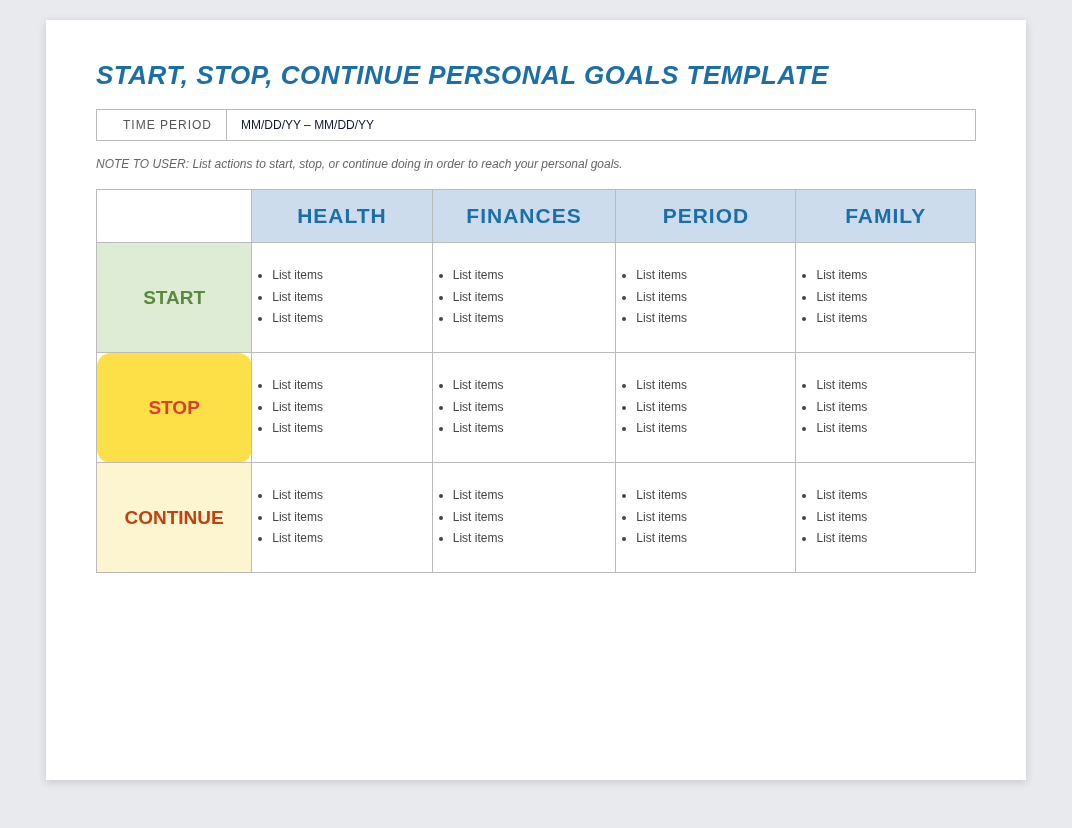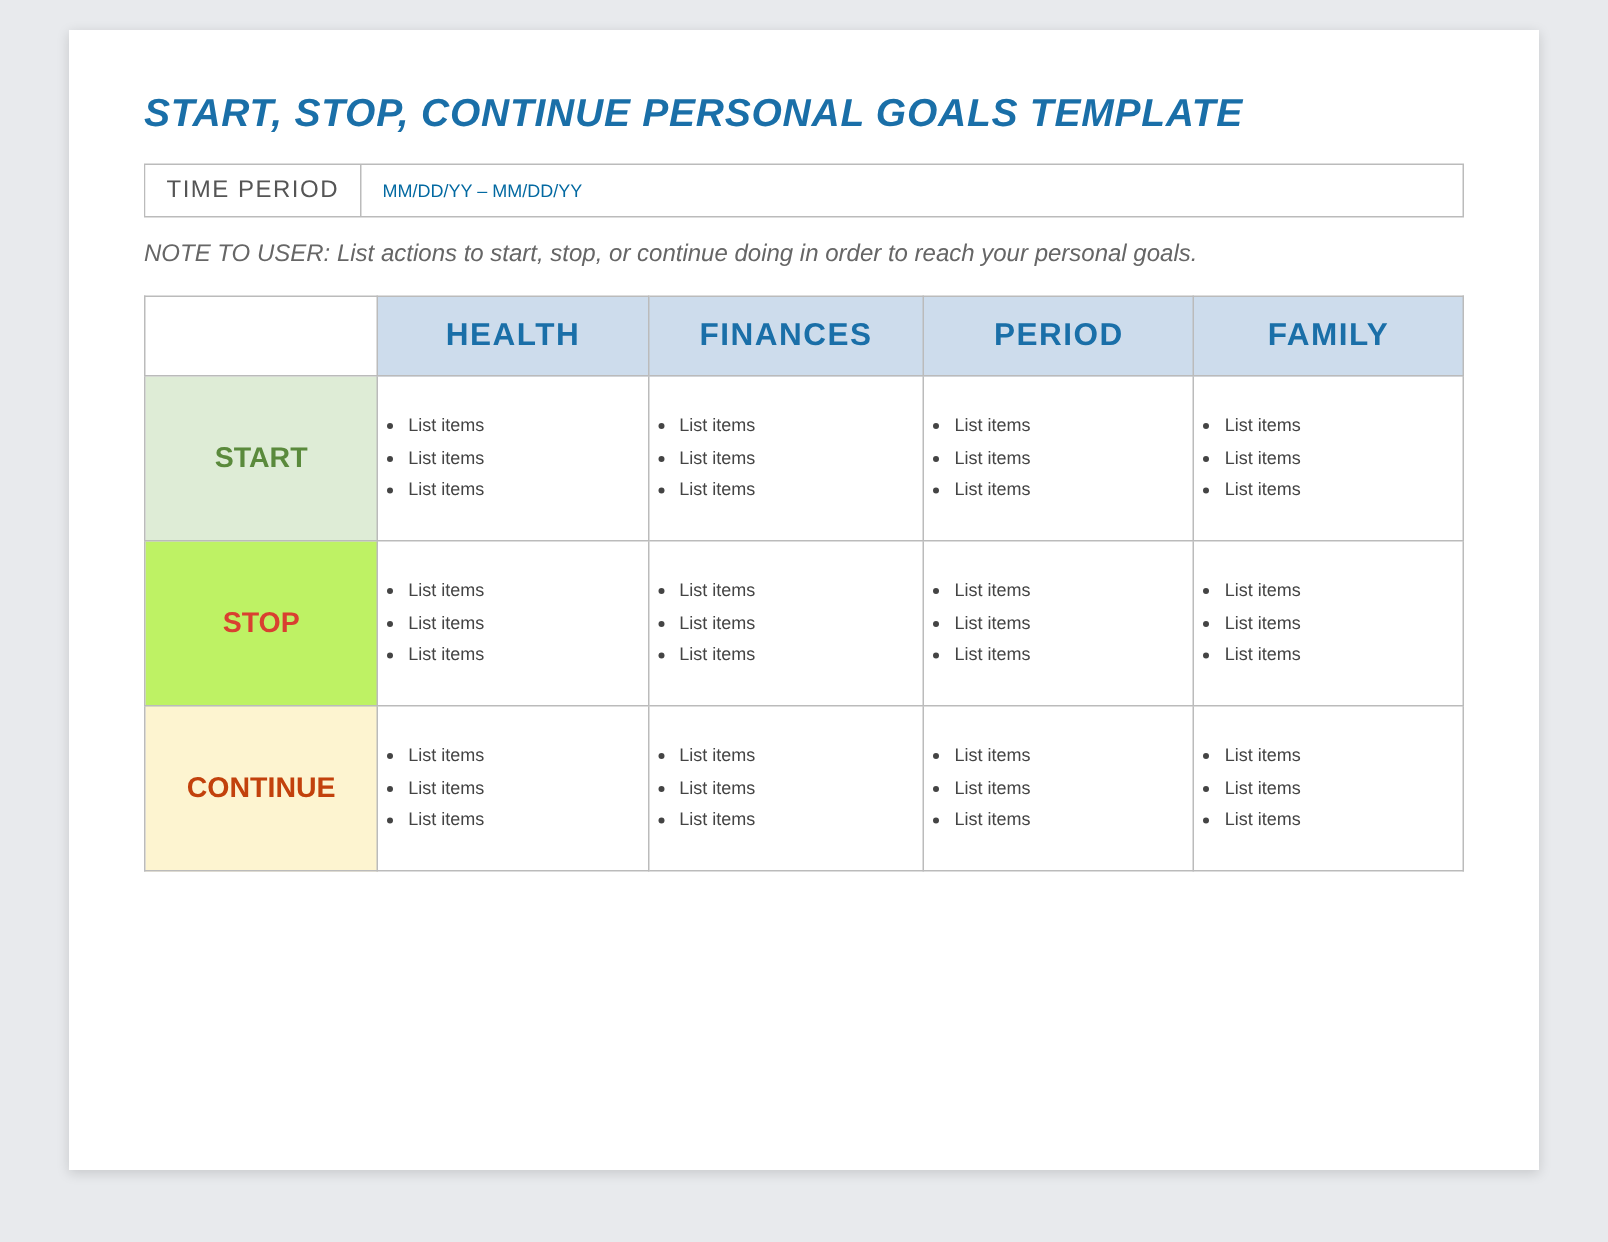--- a/index.html
+++ b/index.html
@@ -29,41 +29,41 @@
       font-style: italic;
     }
     .time-period-row {
       display: flex;
       border: 1px solid #bbb;
       margin-bottom: 16px;
       width: 100%;
     }
     .time-period-label {
       padding: 8px 14px;
-      font-size: 16px;
+      font-size: 12px;
       color: #555;
       letter-spacing: 1px;
       text-align: right;
       min-width: 130px;
       display: flex;
       align-items: center;
       justify-content: flex-end;
       border-right: 1px solid #bbb;
       background: #fff;
     }
     .time-period-value {
       padding: 8px 14px;
       font-size: 12px;
-      color: #0369a1;
+      color: #0f172a;
       display: flex;
       align-items: center;
       flex: 1;
     }
     .note {
-      font-size: 16px;
+      font-size: 12px;
       color: #666;
       font-style: italic;
       margin-bottom: 18px;
     }
     .grid-table {
       width: 100%;
       border-collapse: collapse;
       border: 1px solid #bbb;
     }
     .grid-table td, .grid-table th {
@@ -87,22 +87,23 @@
       font-size: 19px;
       font-weight: 900;
       width: 160px;
       padding: 10px;
     }
     .row-label.start {
       background: #deecd6;
       color: #5a8a3c;
     }
     .row-label.stop {
-      background: #bef264;
+      background: #fde047;
       color: #d94030;
+      border-radius: 14px;
     }
     .row-label.continue {
       background: #fdf4d0;
       color: #c2410c;
     }
     .content-cell {
       padding: 14px 2px;
       vertical-align: middle;
       width: 190px;
     }

